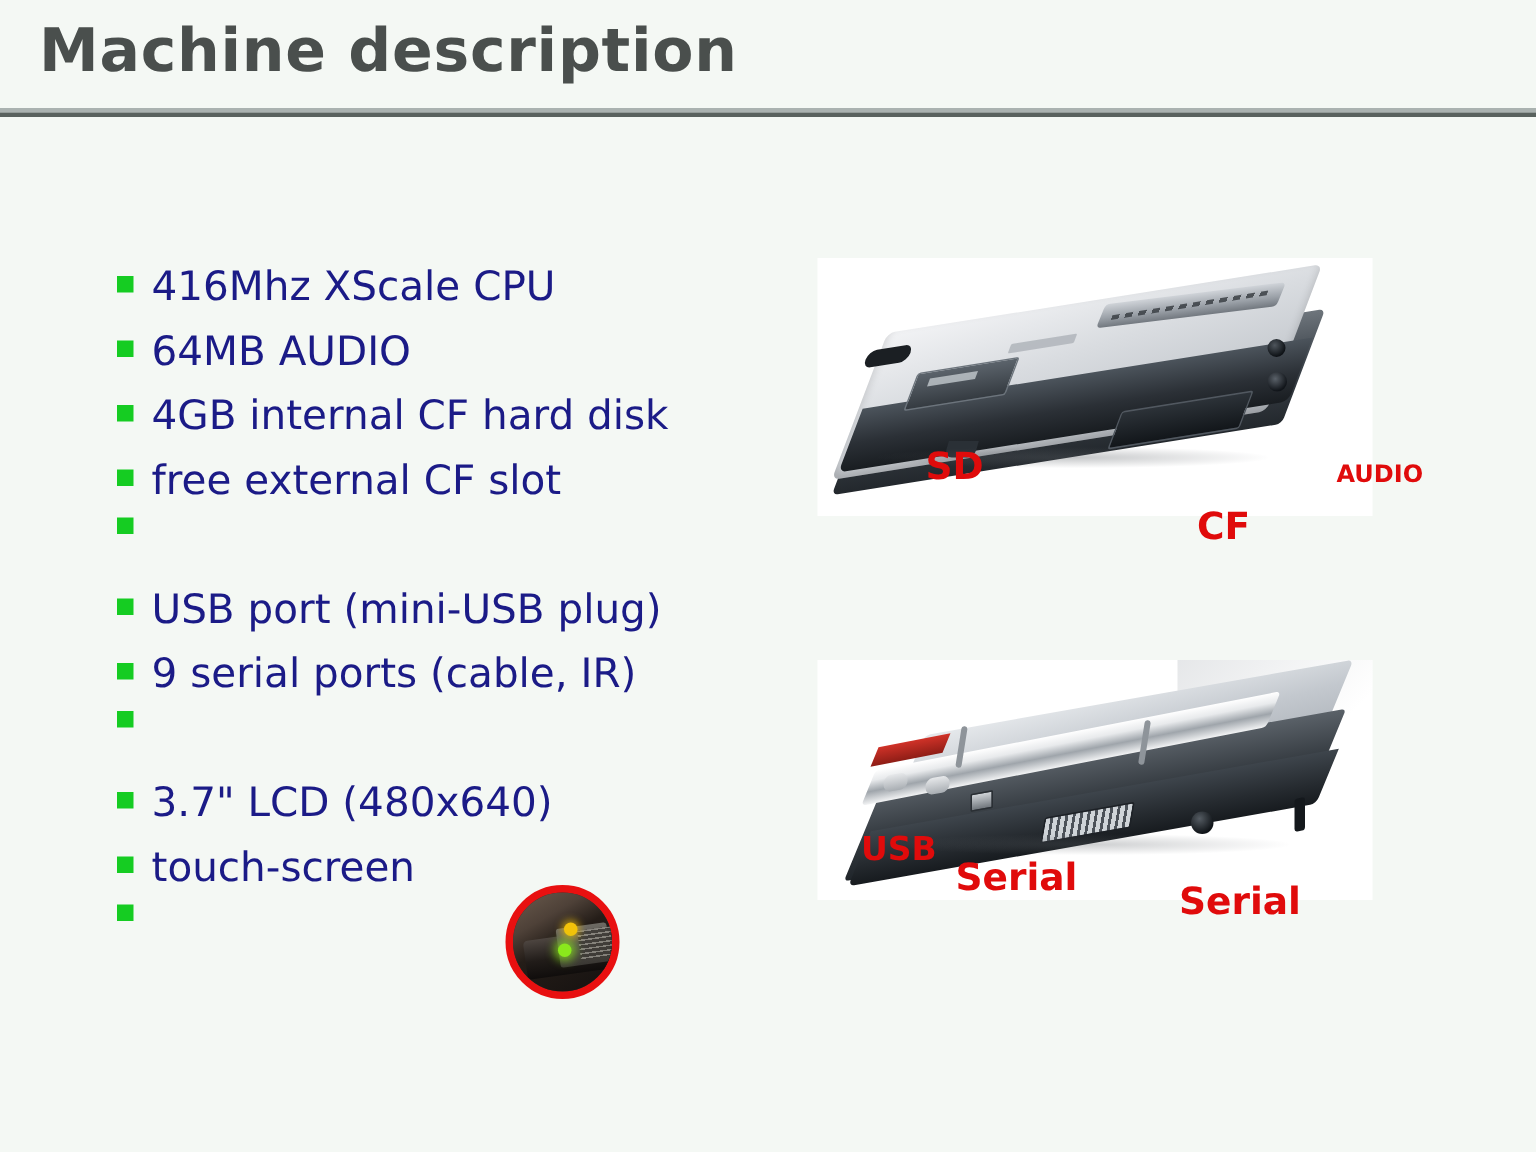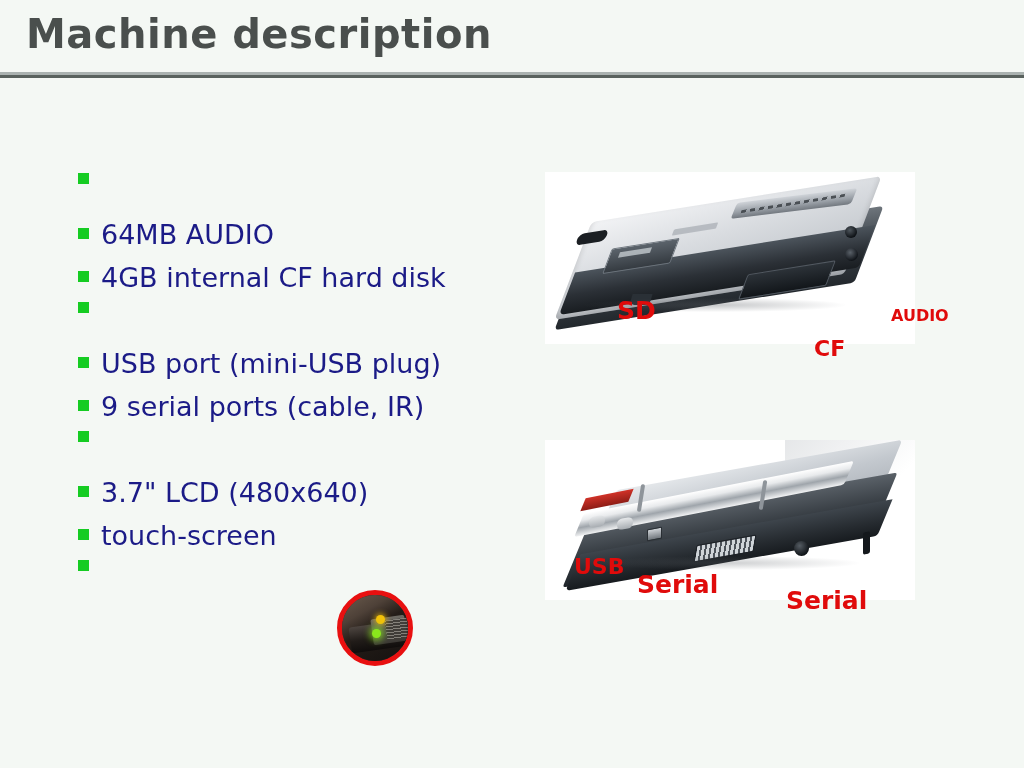--- a/index.html
+++ b/index.html
@@ -464,48 +464,53 @@
   
   .annot {
     position: absolute;
     font-family: "DejaVu Sans", sans-serif;
     font-weight: bold;
     color: #e00b0b;
     white-space: nowrap;
     line-height: 1;
   }
   .annot-sd    { left: 617px; top: 298px; font-size: 25px; }
-  .annot-cf    { left: 798px; top: 338px; font-size: 22px; margin-left: 16px; }
+  .annot-cf    { left: 798px; top: 338px; font-size: 25px; }
   .annot-audio { left: 891px; top: 308px; font-size: 16px; }
   .annot-usb    { left: 574px; top: 556px; font-size: 22px; }
   .annot-serial1{ left: 637px; top: 572px; font-size: 25px; }
   .annot-serial2{ left: 786px; top: 588px; font-size: 25px; }
 </style>
 </head>
 <body>
 
 <div class="slide">
 
   <div class="title-block">
     <div class="slide-title">Machine description</div>
     <div class="title-rule"></div>
     <div class="title-rule-shadow"></div>
   </div>
 
   <div class="bullets">
     <div class="bullet-row">
       <span class="bullet-marker"></span>
+      <span class="bullet-text">416Mhz XScale CPU</span>
     </div>
     <div class="bullet-row">
       <span class="bullet-marker"></span>
       <span class="bullet-text">64MB AUDIO</span>
     </div>
     <div class="bullet-row">
       <span class="bullet-marker"></span>
       <span class="bullet-text">4GB internal CF hard disk</span>
+    </div>
+    <div class="bullet-row">
+      <span class="bullet-marker"></span>
+      <span class="bullet-text">free external CF slot</span>
     </div>
     <div class="bullet-row">
       <span class="bullet-marker"></span>
     </div>
     <div class="bullet-row">
       <span class="bullet-marker"></span>
       <span class="bullet-text">USB port (mini-USB plug)</span>
     </div>
     <div class="bullet-row">
       <span class="bullet-marker"></span>

